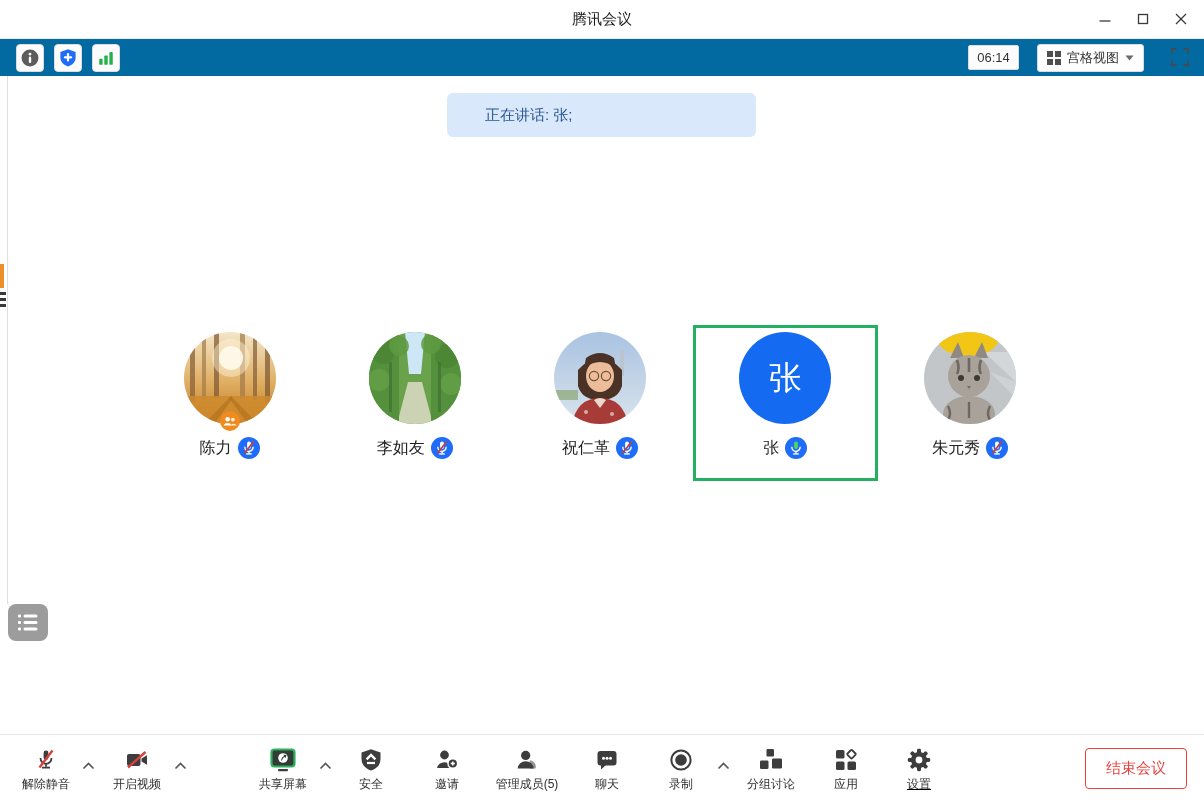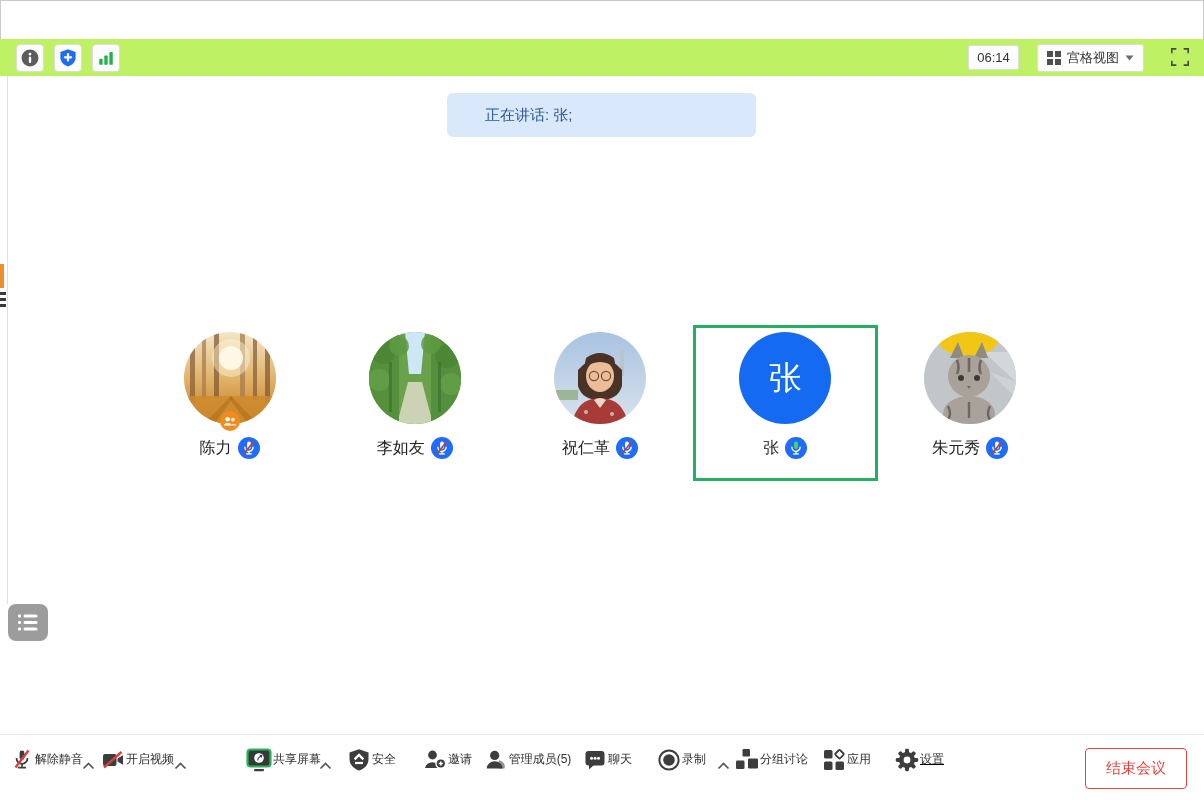--- a/index.html
+++ b/index.html
@@ -4,21 +4,21 @@
 <style>
   html,body{margin:0;padding:0;background:#888;}
   .stage{position:relative;width:1204px;height:800px;background:#fff;
          font-family:"Liberation Sans",sans-serif;overflow:hidden;
          box-shadow:inset 0 0 0 1px #c9c9c9;}
   
   .titlebar{position:absolute;left:0;top:0;right:0;height:38px;background:#fff;border-bottom:1px solid #ececec;}
   .title{position:absolute;left:50%;top:50%;transform:translate(-50%,-50%);font-size:15px;color:#1a1a1a;}
   .winctl{position:absolute;top:5px;width:30px;height:28px;display:flex;align-items:center;justify-content:center;}
   
-  .topbar{position:absolute;left:0;top:39px;right:0;height:37px;background:#bef264;border-bottom:1px solid #a3a3a3;}
+  .topbar{position:absolute;left:0;top:39px;right:0;height:37px;background:#0369a1;border-bottom:1px solid #a3a3a3;}
   .statusbtn{position:absolute;top:5px;width:26px;height:26px;background:#fcfcfc;border:1px solid #dcdcdc;border-radius:4px;
              display:flex;align-items:center;justify-content:center;}
   .timerbox{position:absolute;left:968px;top:6px;width:49px;height:23px;background:#fcfcfc;border:1px solid #dcdcdc;border-radius:2px;
             font-size:13px;color:#333;display:flex;align-items:center;justify-content:center;}
   .viewbtn{position:absolute;left:1037px;top:5px;height:26px;padding:0 9px;background:#fff;border:1px solid #dcdcdc;border-radius:3px;
            display:flex;align-items:center;gap:6px;font-size:13px;color:#333;}
   .fsbtn{position:absolute;left:1166px;top:5px;width:27px;height:26px;display:flex;align-items:center;justify-content:center;}
   
   .main{position:absolute;left:0;top:76px;right:0;bottom:65px;background:#fff;padding-left:35px;}
   .banner{position:absolute;left:447px;top:17px;width:309px;height:44px;background:#d9e8fb;border-radius:6px;
@@ -33,32 +33,51 @@
   .host-badge{position:absolute;left:50%;transform:translateX(-50%);bottom:-7px;width:20px;height:20px;}
   .nameRow{margin-top:13px;display:flex;align-items:center;gap:6px;font-size:16px;color:#222;}
   
   .vline{position:absolute;left:7px;top:0;width:1px;height:528px;background:#e0e0e0;}
   .orange-sliver{position:absolute;left:0;top:188px;width:4px;height:24px;background:#ef8f2a;}
   .dark-dash{position:absolute;left:0;width:6px;height:3px;background:#3a3a3a;}
   .memberlist-btn{position:absolute;left:8px;top:528px;width:40px;height:37px;background:#9c9c9c;border-radius:8px;
                   display:flex;align-items:center;justify-content:center;}
   
   .toolbar{position:absolute;left:0;right:0;bottom:0;height:65px;background:#fff;border-top:1px solid #e6e6e6;}
-  .tbtn{position:absolute;top:8px;transform:translateX(-50%);display:flex;align-items:center;width:max-content;}
+  .tbtn{position:absolute;top:8px;transform:translateX(-50%);display:flex;flex-direction:column;align-items:center;width:max-content;}
   .tbtn .ticon{height:30px;display:flex;align-items:flex-end;justify-content:center;}
   .tbtn .tlabel{margin-top:3px;font-size:12px;color:#2e2e2e;white-space:nowrap;}
   .chev{position:absolute;top:21px;}
   .endbtn{position:absolute;left:1085px;top:13px;width:100px;height:39px;background:#fff;border:1px solid #e64340;border-radius:4px;
           color:#e64340;font-size:15px;display:flex;align-items:center;justify-content:center;}
 </style>
 </head>
 <body>
 
 <div class="stage">
 
+  <div class="titlebar">
+    <div class="title">腾讯会议</div>
+    <div class="winctl" style="left:1090px;">
+      <svg width="12" height="12" viewBox="0 0 12 12">
+          <line x1="0.5" y1="8" x2="11.5" y2="8" stroke="#3a3a3a" stroke-width="1.3"></line>
+        </svg>
+    </div>
+    <div class="winctl" style="left:1128px;">
+      <svg width="12" height="12" viewBox="0 0 12 12">
+          <rect x="1.5" y="1.5" width="9" height="9" fill="none" stroke="#3a3a3a" stroke-width="1.3"></rect>
+        </svg>
+    </div>
+    <div class="winctl" style="left:1166px;">
+      <svg width="12" height="12" viewBox="0 0 12 12">
+          <line x1="1" y1="1" x2="11" y2="11" stroke="#3a3a3a" stroke-width="1.3"></line>
+          <line x1="11" y1="1" x2="1" y2="11" stroke="#3a3a3a" stroke-width="1.3"></line>
+        </svg>
+    </div>
+  </div>
 
   <div class="topbar">
     <div class="statusbtn" style="left:16px;">
       <svg width="22" height="22" viewBox="0 0 26 26">
         <circle cx="13" cy="13" r="10" fill="#5c5c5c"></circle>
         <circle cx="13" cy="8.4" r="1.7" fill="#fff"></circle>
         <rect x="11.6" y="11.2" width="2.8" height="7.6" rx="1.4" fill="#fff"></rect>
       </svg>
     </div>
     <div class="statusbtn" style="left:54px;">

